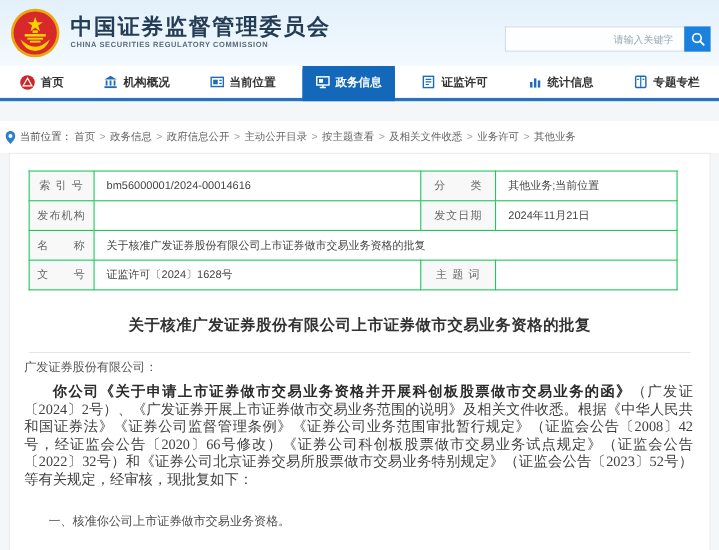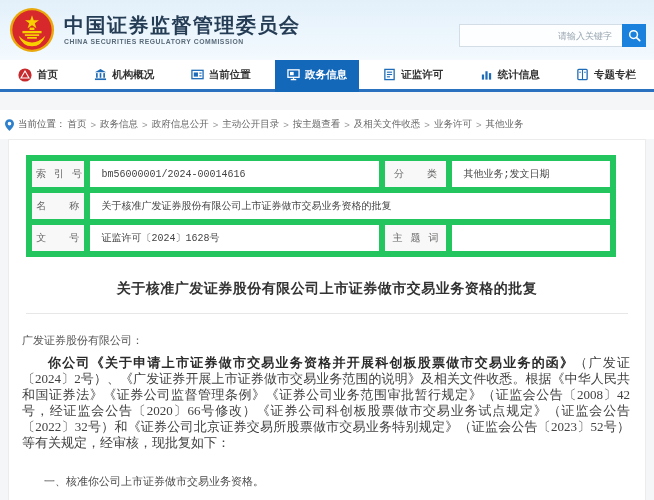--- a/index.html
+++ b/index.html
@@ -64,35 +64,35 @@
   
   .card{
     margin:0 8px;background:#ffffff;border:1px solid #ececec;border-bottom:none;
     height:381px;box-sizing:border-box;overflow:hidden;
   }
   .meta-wrap{padding:15px 29px 0 17px;}
   table.meta{
     width:100%;border-collapse:collapse;table-layout:fixed;
   }
   table.meta td{
-    border:6px solid #22c55e;height:22px;font-size:10px;
-    padding:2px 8px 2px 11px;color:#444;overflow:hidden;white-space:nowrap;font-family:Liberation Mono, monospace;
+    border:1px solid #22c55e;height:22px;font-size:10px;
+    padding:2px 8px 2px 11px;color:#444;overflow:hidden;white-space:nowrap;
   }
   table.meta td.lbl{
     background:#f8f8f8;color:#666;text-align:center;padding:2px 4px;letter-spacing:1px;
   }
   
   .doc-title{
     margin-top:23px;text-align:center;font-size:14px;font-weight:bold;color:#333;
     letter-spacing:0.5px;
   }
   .doc-divider{height:1px;background:#e7e7e7;margin:15px 17px 0 17px;}
   .doc-body{padding:0 15px 0 13px;}
   .salutation{
-    margin-top:19px;font-size:11px;color:#555;
+    margin-top:5px;font-size:11px;color:#555;
   }
   .para{
     margin:7px 0 0 0;text-indent:2em;font-size:13px;line-height:16px;
     color:#3f3f3f;text-align:justify;
     font-family:"Liberation Serif","DejaVu Serif",serif;
   }
   .para .seg-bold{
     font-weight:bold;color:#2b2b2b;
     font-family:"Liberation Sans","DejaVu Sans",sans-serif;
   }
@@ -241,21 +241,27 @@
           <col style="width:10%">
           <col style="width:50.5%">
           <col style="width:11.5%">
           <col style="width:28%">
         </colgroup>
       <tbody>
           <tr>
         <td class="lbl">索 引 号</td>
         <td>bm56000001/2024-00014616</td>
         <td class="lbl">分　　类</td>
-        <td>其他业务;发文日期</td>
+        <td>其他业务;当前位置</td>
+      </tr>
+      <tr>
+        <td class="lbl">发布机构</td>
+        <td></td>
+        <td class="lbl">发文日期</td>
+        <td>2024年11月21日</td>
       </tr>
       <tr>
         <td class="lbl">名　　称</td>
         <td colspan="3">关于核准广发证券股份有限公司上市证券做市交易业务资格的批复</td>
       </tr>
       <tr>
         <td class="lbl">文　　号</td>
         <td>证监许可〔2024〕1628号</td>
         <td class="lbl">主 题 词</td>
         <td></td>

